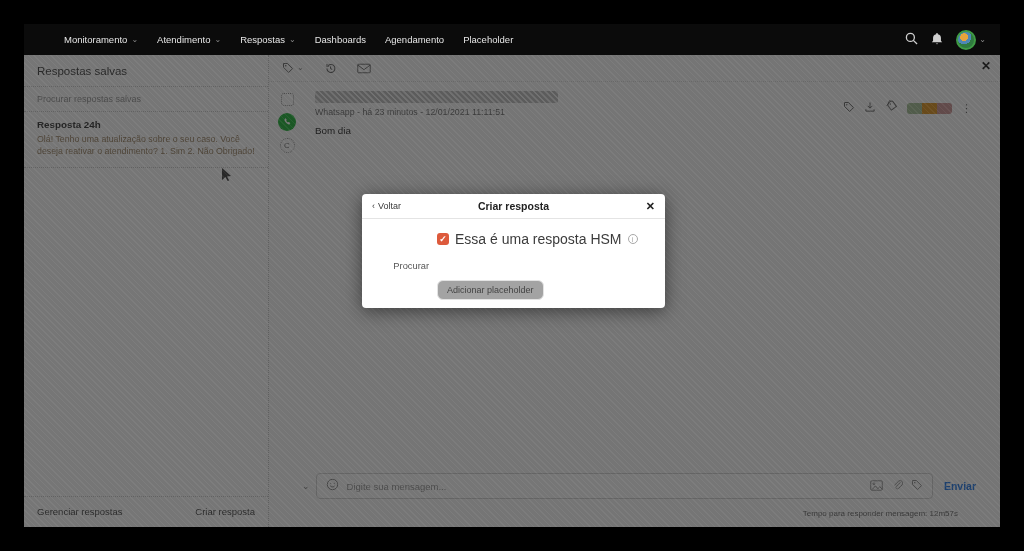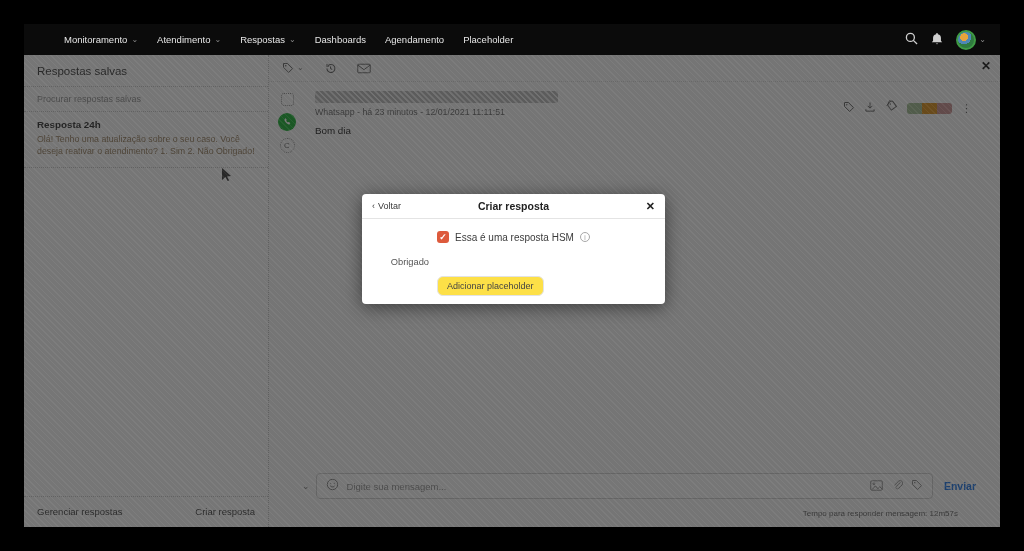--- a/index.html
+++ b/index.html
@@ -78,29 +78,29 @@
   .modal { position:absolute; left:338px; top:170px; width:303px; background:#fff; border-radius:4px; z-index:100;
            box-shadow:0 3px 18px rgba(0,0,0,0.5); }
   .modal-header { position:relative; height:25px; border-bottom:1px solid #e4e4e4; display:flex; align-items:center; justify-content:center; }
   .back-link { position:absolute; left:10px; font-size:9px; color:#3a3a3a; cursor:pointer; display:flex; align-items:center; gap:3px; }
   .modal-title { font-size:10.5px; font-weight:bold; color:#222; }
   .modal-close { position:absolute; right:10px; font-size:11px; font-weight:bold; color:#222; cursor:pointer; }
   .modal-body { padding:12px 12px 8px; }
   .hsm-row { margin-left:63px; display:flex; align-items:center; gap:6px; margin-bottom:11px; }
   .cb-checked { width:12px; height:12px; background:#dd5a3c; border-radius:3px; color:#fff; font-size:9px; font-weight:bold;
                 display:flex; align-items:center; justify-content:center; cursor:pointer; }
-  .hsm-label { font-size:10px; color:#3c3c3c;text-align:right; }
+  .hsm-label { font-size:14px; color:#3c3c3c;text-align:right; }
   .info-icon { width:10px; height:10px; border:1px solid #a8a8a8; border-radius:50%; color:#9a9a9a; font-size:6.5px;
                display:flex; align-items:center; justify-content:center; cursor:pointer; }
   .field-row { display:flex; margin-bottom:7px; }
   .field-label { width:55px; margin-right:8px; text-align:right; font-size:9.3px; color:#555; padding-top:3px; }
   .titulo-input { flex:1; border:1px solid #cbcbcb; border-radius:3px; font-size:9px; color:#333; padding:2px 5px; height:16px; outline:none; font-family:"Liberation Sans", sans-serif; }
   .msg-box { flex:1; border:1px solid #9ed9f0; border-radius:3px; min-height:50px; padding:4px 5px; font-size:8.4px; color:#333; line-height:1.5; cursor:text; }
   .chip { display:inline-block; border:1px solid #c2c2c2; background:#ededed; border-radius:3px; padding:0 5px; font-size:8.2px; color:#444; margin-left:3px; cursor:pointer; }
-  .add-ph-btn { margin-left:63px; margin-top:2px; background:#fde047; border:1px solid #e3e3e3; border-radius:6px; font-size:9px; color:#444; padding:4px 9px; cursor:pointer; font-family:"Liberation Sans", sans-serif; }
+  .add-ph-btn { margin-left:63px; margin-top:2px; background:#a3a3a3; border:1px solid #e3e3e3; border-radius:6px; font-size:9px; color:#444; padding:4px 9px; cursor:pointer; font-family:"Liberation Sans", sans-serif; }
   .modal-footer { border-top:1px solid #e4e4e4; display:flex; justify-content:space-between; align-items:center; padding:8px 11px; }
   .btn-cancel { background:#f4f4f4; border:1px solid #e1e1e1; border-radius:3px; padding:4px 9px; font-size:9px; color:#444; cursor:pointer; font-family:"Liberation Sans", sans-serif; }
   .btn-save { background:#3879e3; border:0; border-radius:3px; padding:5px 10px; font-size:9px; color:#fff; font-weight:bold; cursor:pointer; font-family:"Liberation Sans", sans-serif; }
 </style>
 </head>
 <body>
 
 <div class="app">
 
   <header class="topnav">
@@ -290,21 +290,21 @@
 
     <div class="modal-body">
       <div class="hsm-row">
         <span class="cb-checked">✓</span>
         <span class="hsm-label">Essa é uma resposta HSM</span>
         <span class="info-icon">i</span>
       </div>
 
 
       <div class="field-row">
-        <span class="field-label">Obrigado</span>
+        <span class="field-label">Procurar</span>
       </div>
 
       <button class="add-ph-btn">Adicionar placeholder</button>
     </div>
 
   </div>
 
 </div>
 
 </body></html>

